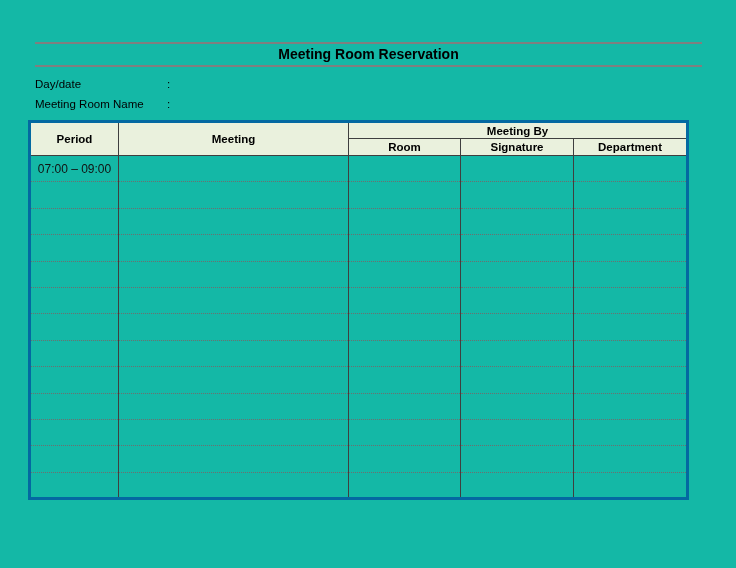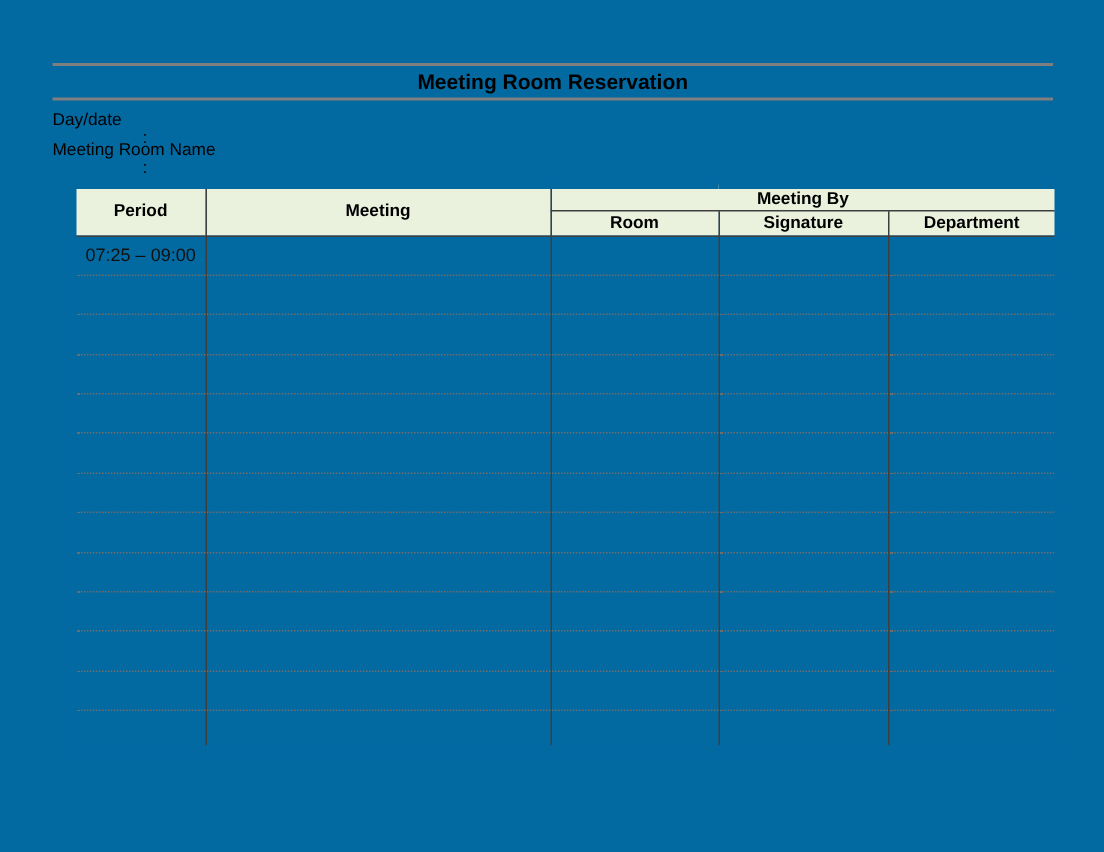--- a/index.html
+++ b/index.html
@@ -1,42 +1,42 @@
 <!DOCTYPE html>
 <html><head>
 <meta charset="utf-8">
 <style>
   * { margin:0; padding:0; box-sizing:border-box; }
   html, body { background:#ffffff; }
   body {
     width:736px; height:568px; position:relative; overflow:hidden;
     font-family:"Liberation Sans", sans-serif; color:#000;
   }
-  .sheet { position:absolute; inset:0; background:#0369a1; }
+  .sheet { position:absolute; inset:0; background:#14b8a6; }
 
   
   .titlebar { position:absolute; left:35px; top:42px; width:667px; }
   .rule { height:0; border-top:2px solid #7f7f7f; }
   .doc-title {
     font-size:14px; font-weight:bold; text-align:center;
     padding:2px 0 3px 0; color:#000;
   }
 
   
   .fields { position:absolute; left:35px; top:74px; }
-  .field { display:flex; align-items:center; height:20px; font-size:11.5px;flex-direction:column; }
+  .field { display:flex; align-items:center; height:20px; font-size:11.5px; }
   .field-label { width:132px; }
   .field-colon { width:12px; }
   .field-value { flex:1; }
 
   
   .res-table {
-    position:absolute; left:45px; top:120px; width:658px;
+    position:absolute; left:28px; top:120px; width:658px;
     border-collapse:collapse; table-layout:fixed;
-    border:6px solid #0369a1;
+    border:3px solid #0369a1;
   }
   .res-table th {
     background:#eaf1dd; border:1px solid #3f3f3f;
     font-size:11.5px; font-weight:bold; text-align:center;
     vertical-align:middle; height:17px; padding:0 2px; color:#000;
   }
   .res-table tbody td {
     border-left:1px solid #3f3f3f; border-right:1px solid #3f3f3f;
     border-bottom:1px dotted #6e6e6e;
     height:26.4px; font-size:12px; text-align:center; vertical-align:middle;
@@ -82,21 +82,21 @@
         <th colspan="3">Meeting By</th>
       </tr>
       <tr>
         <th>Room</th>
         <th>Signature</th>
         <th>Department</th>
       </tr>
     </thead>
     <tbody>
         <tr>
-          <td>07:25 – 09:00</td>
+          <td>07:00 – 09:00</td>
           <td></td>
           <td></td>
           <td></td>
           <td></td>
         </tr>
         <tr>
           <td></td>
           <td></td>
           <td></td>
           <td></td>

